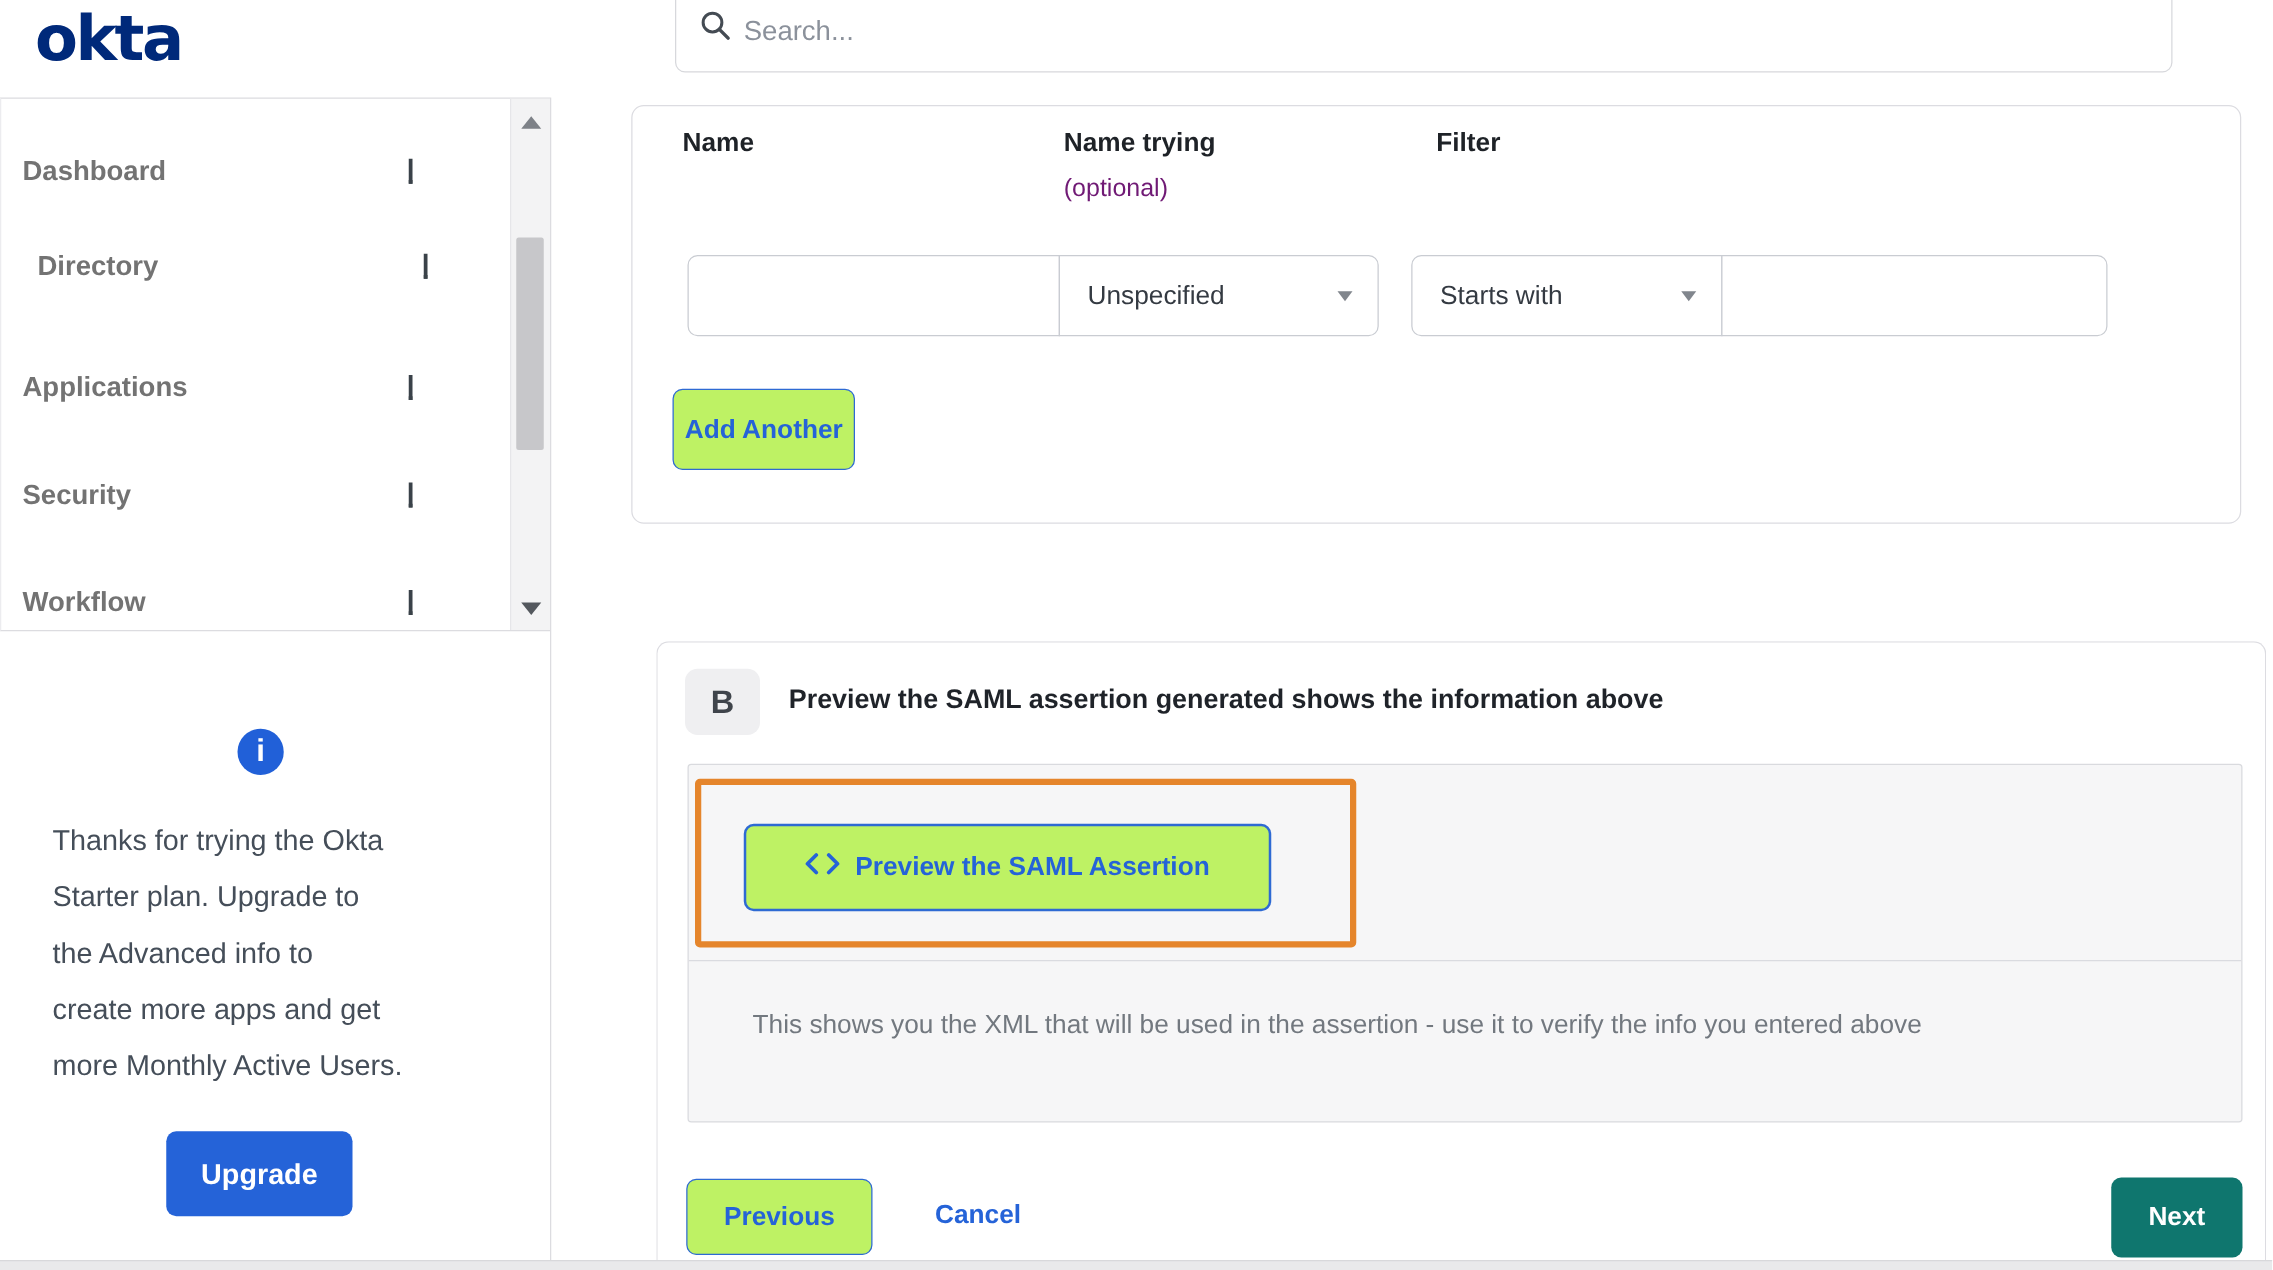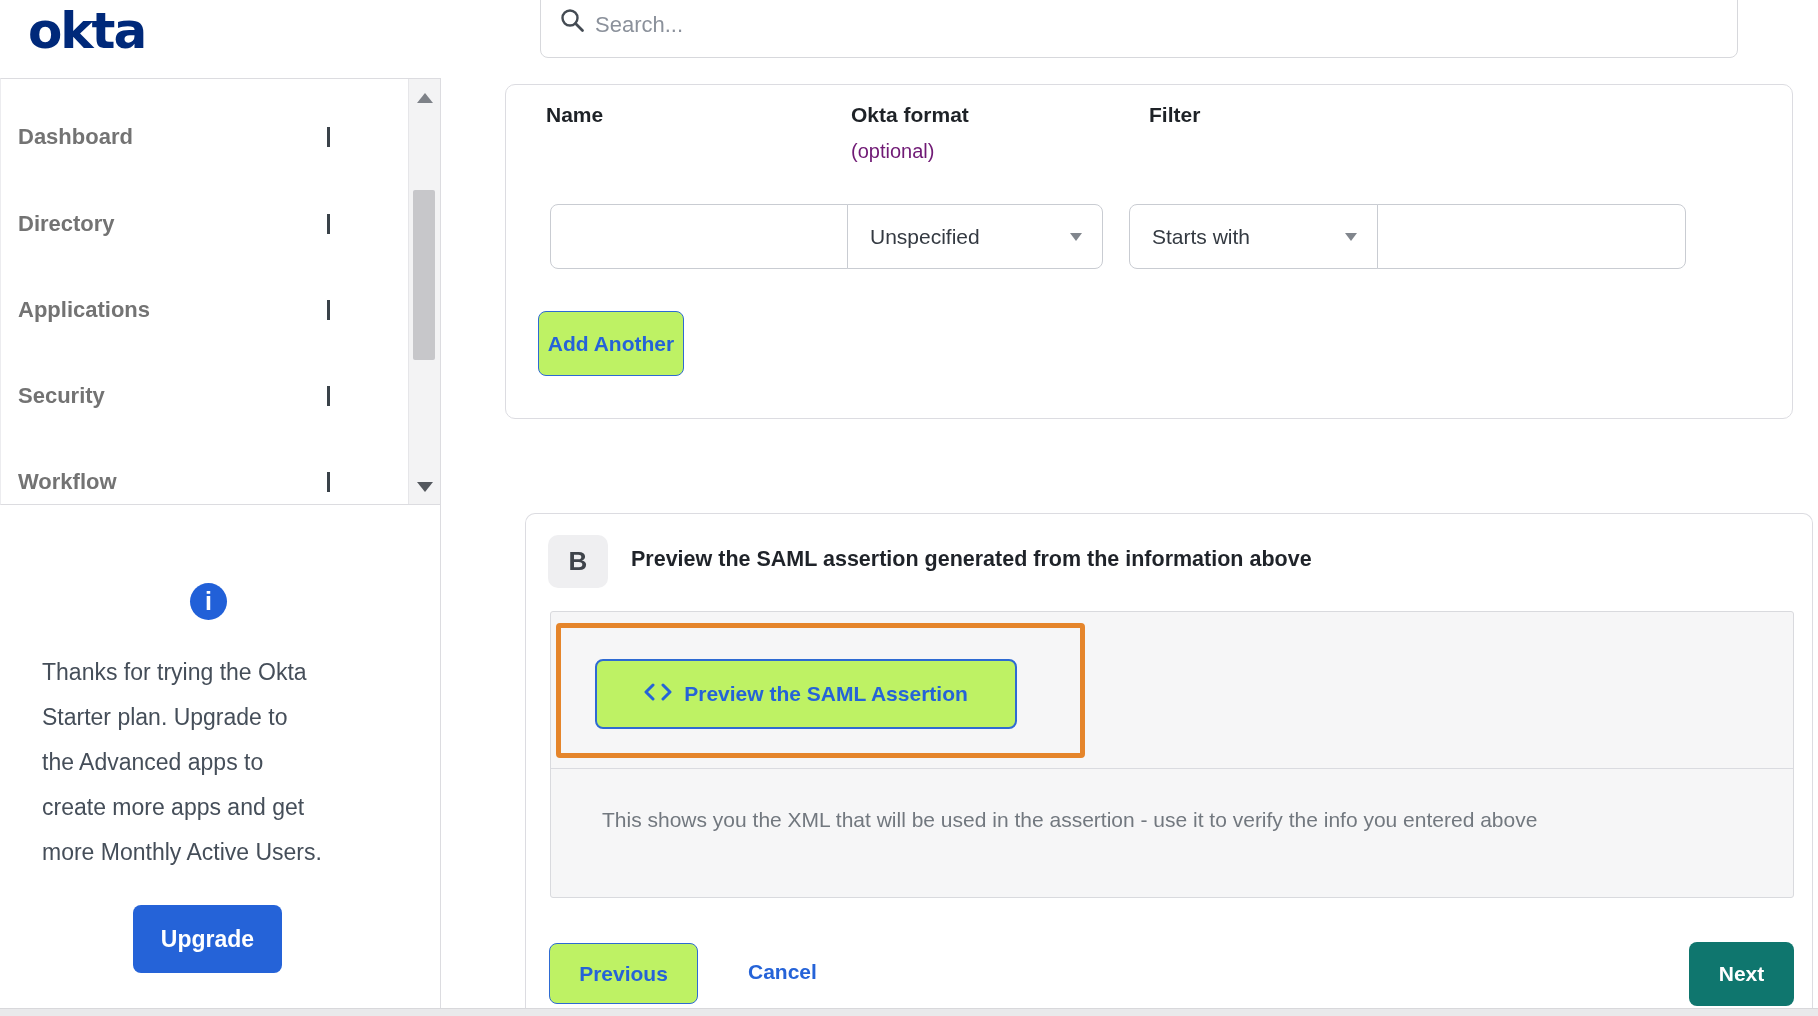--- a/index.html
+++ b/index.html
@@ -103,21 +103,21 @@
     <input class="search-input" type="text" placeholder="Search..." style="">
   </div>
 
   <div class="abs menu-box"></div>
   <div class="abs v-divider"></div>
 
   <div class="abs menu-item" style="top:115px;">
     <span class="menu-label">Dashboard</span>
     <span class="menu-chevron"><span class="chev"></span></span>
   </div>
-  <div class="abs menu-item" style="top:202px;">
+  <div class="abs menu-item" style="top:191px;margin-left:12px;">
     <span class="menu-label">Directory</span>
     <span class="menu-chevron"><span class="chev"></span></span>
   </div>
   <div class="abs menu-item" style="top:288px;">
     <span class="menu-label">Applications</span>
     <span class="menu-chevron"><span class="chev"></span></span>
   </div>
   <div class="abs menu-item" style="top:374px;">
     <span class="menu-label">Security</span>
     <span class="menu-chevron"><span class="chev"></span></span>
@@ -130,29 +130,29 @@
   <div class="abs scrollbar">
     <span class="sb-up"></span>
     <span class="sb-thumb"></span>
     <span class="sb-down"></span>
   </div>
 
   <div class="abs info-icon">i</div>
   <div class="abs upsell-text">
     <div>Thanks for trying the Okta</div>
     <div>Starter plan. Upgrade to</div>
-    <div>the Advanced apps to</div>
+    <div>the Advanced info to</div>
     <div>create more apps and get</div>
     <div>more Monthly Active Users.</div>
   </div>
   <div class="abs upgrade-btn">Upgrade</div>
 
   <div class="abs card card1">
     <span class="col-label" style="left:40px;top:18px;">Name</span>
-    <span class="col-label" style="left:345px;top:18px;">Okta format</span>
+    <span class="col-label" style="left:345px;top:18px;">Name trying</span>
     <span class="col-sub" style="left:345px;top:55px;">(optional)</span>
     <span class="col-label" style="left:643px;top:18px;">Filter</span>
 
     <input class="field txt-input" style="left: 44px; top: 119px; width: 298px; border-radius: 8px 0px 0px 8px;" type="text">
 
     <div class="field select" style="left:623px;top:119px;width:249px;border-radius:8px 0 0 8px;">
       <span class="select-text">Starts with</span>
       <span class="caret"></span>
     </div>
 
@@ -161,21 +161,21 @@
       <span class="caret"></span>
     </div>
 
     <input class="field txt-input" style="left: 871px; top: 119px; width: 309px; border-radius: 0px 8px 8px 0px;" type="text">
 
     <div class="abs btn-outline add-another">Add Another</div>
   </div>
 
   <div class="abs card card2">
     <div class="abs badge-b">B</div>
-    <span class="abs sec-title">Preview the SAML assertion generated from the information above</span>
+    <span class="abs sec-title">Preview the SAML assertion generated shows the information above</span>
 
     <div class="abs gray-panel">
       <div class="highlight-rect"></div>
       <div class="btn-outline preview-btn">
         <span>
           <svg width="28" height="18" viewBox="0 0 28 18">
             <polyline points="9,2 2,9 9,16" fill="none" stroke="#2563d8" stroke-width="3" stroke-linecap="round" stroke-linejoin="round"></polyline>
             <polyline points="19,2 26,9 19,16" fill="none" stroke="#2563d8" stroke-width="3" stroke-linecap="round" stroke-linejoin="round"></polyline>
           </svg>
         </span>

